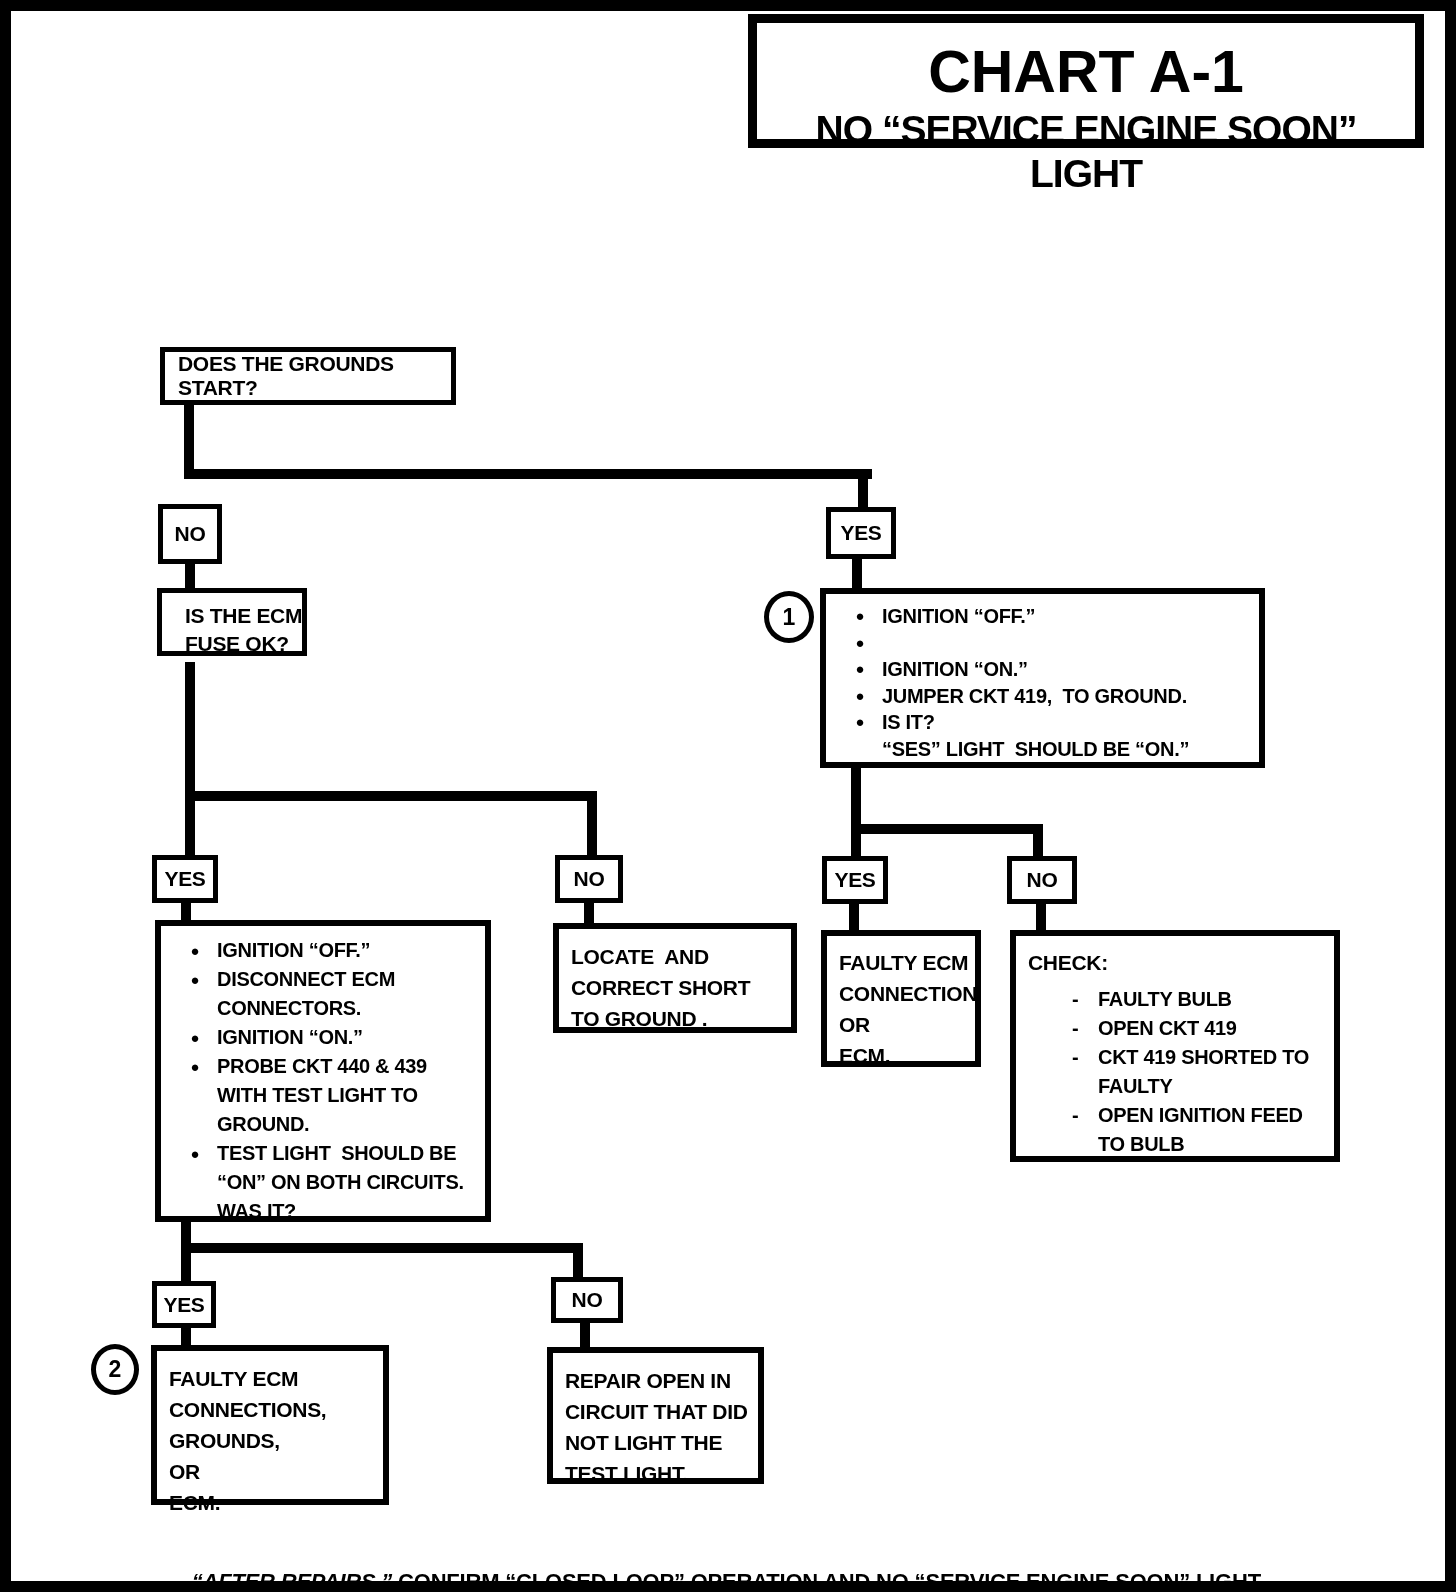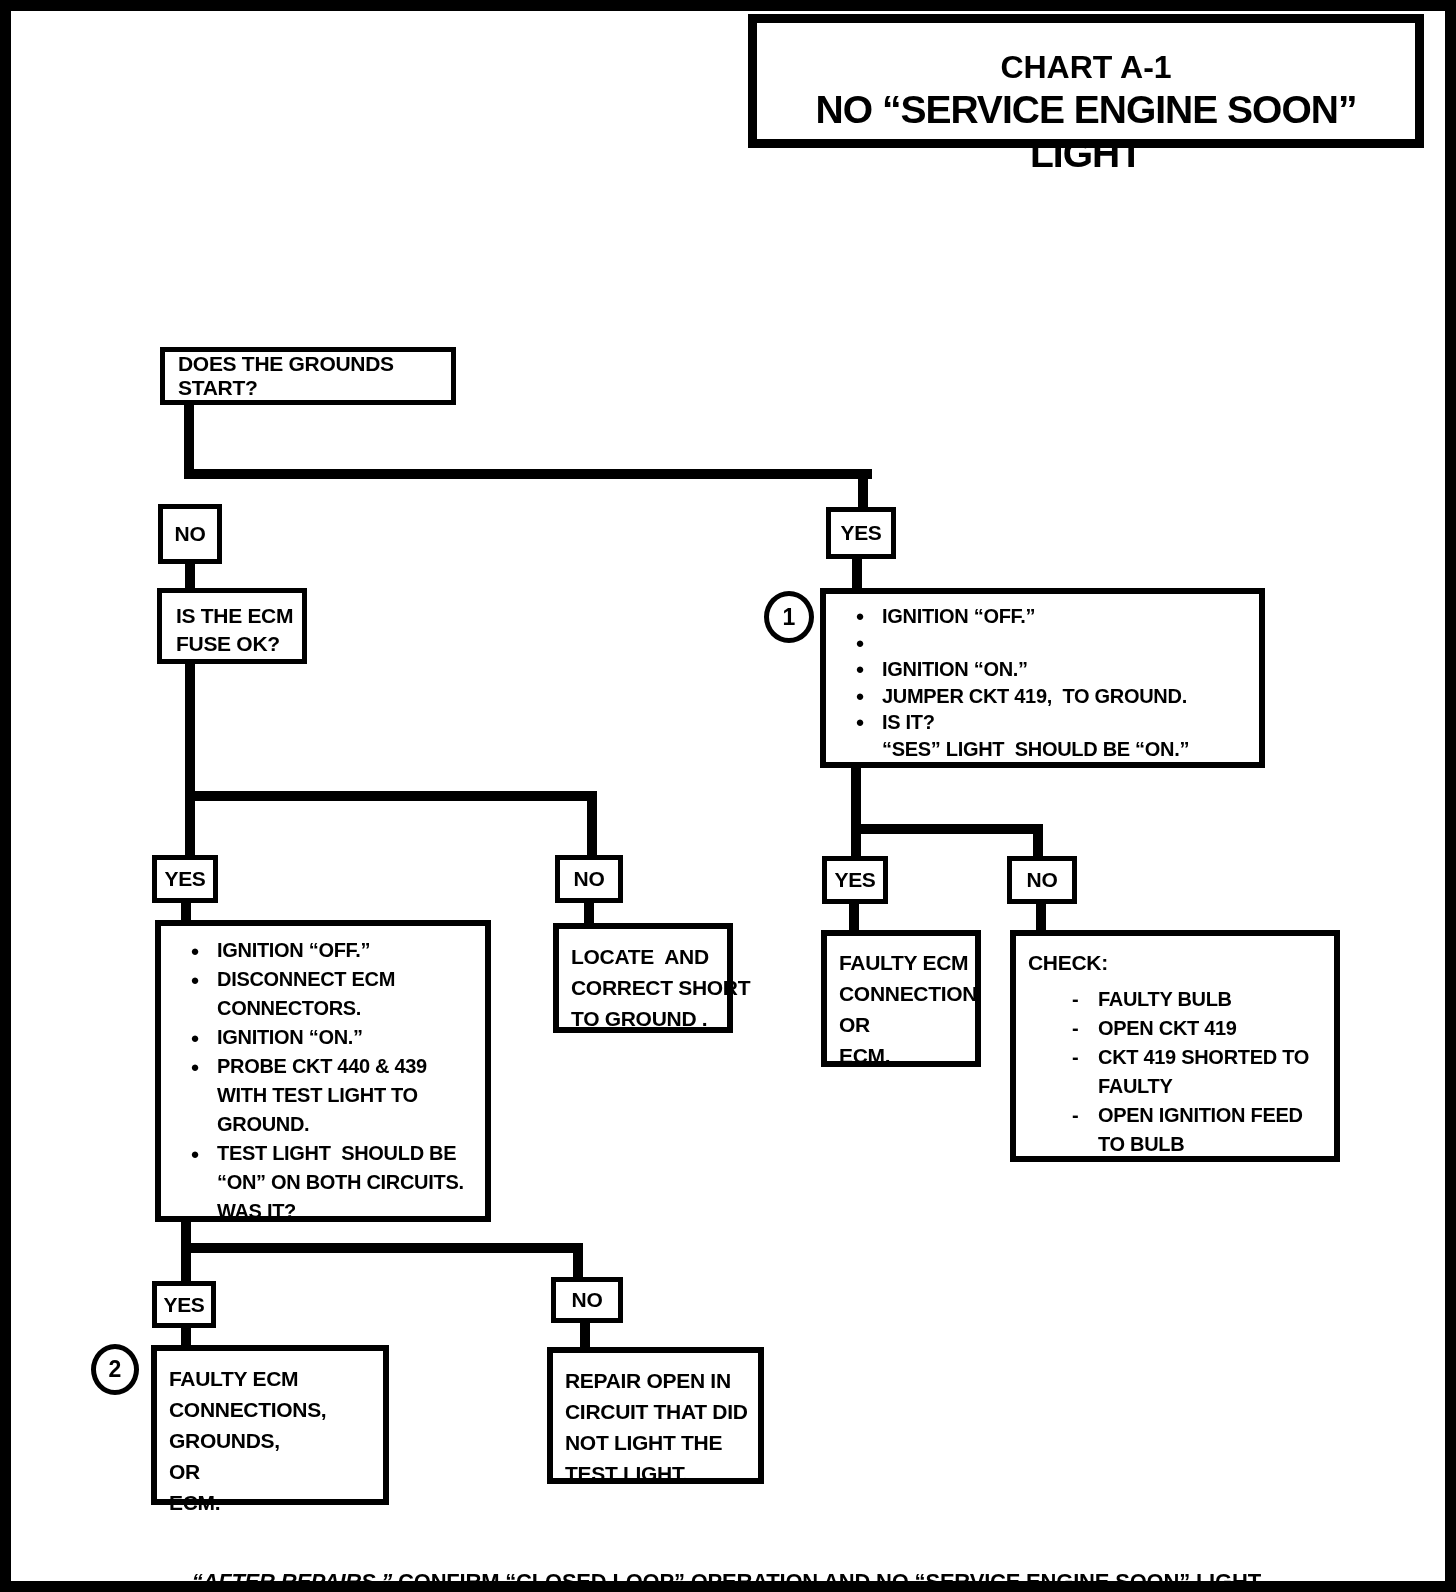--- a/index.html
+++ b/index.html
@@ -5,21 +5,21 @@
   html,body{margin:0;padding:0;background:#fff;}
   #canvas{
     position:relative;width:1456px;height:1592px;background:#ffffff;
     font-family:"Liberation Sans",sans-serif;font-weight:bold;color:#000;
     overflow:hidden;
   }
   .frame{position:absolute;left:0;top:0;width:1456px;height:1592px;
     border:11px solid #000;box-sizing:border-box;}
   .titlebox{position:absolute;left:748px;top:14px;width:676px;height:134px;
     border:9px solid #000;box-sizing:border-box;background:#fff;text-align:center;}
-  .t1{font-size:32px;letter-spacing:0px;margin-top:26px;}
+  .t1{font-size:59px;letter-spacing:0px;margin-top:15px;}
   .t2{font-size:39px;margin-top:2px;letter-spacing:-1px;}
   .ln{position:absolute;background:#000;}
   .node{position:absolute;background:#fff;border:5px solid #000;box-sizing:border-box;
     font-size:21px;letter-spacing:-0.3px;}
   .tag{display:flex;align-items:center;justify-content:center;}
   .qbox{display:flex;align-items:center;padding-left:13px;}
   .big{border-width:6px;padding:10px 8px 6px 12px;}
   .line-set .bl{display:block;white-space:pre;}
   .bitem{display:flex;}
   .bullet{width:44px;text-align:center;font-size:15px;line-height:29px;flex:0 0 auto;}
@@ -71,21 +71,21 @@
   <div class="ln" style="left:580px;top:1321px;width:10px;height:28px;"></div>
 
   <div class="node qbox" style="left:160px;top:347px;width:296px;height:58px;">
     <span>DOES THE GROUNDS START?</span>
   </div>
 
   <div class="node tag" style="left:158px;top:504px;width:64px;height:60px;">
     <span>NO</span>
   </div>
 
-  <div class="node line-set" style="left:157px;top:588px;width:150px;height:76px;padding:9px 6px 0 14px;">
+  <div class="node line-set" style="left:157px;top:588px;width:150px;height:68px;padding:9px 6px 0 23px;">
     <span class="bl" style="font-size:21px;line-height:28px;">IS THE ECM</span>
     <span class="bl" style="font-size:21px;line-height:28px;">FUSE OK?</span>
   </div>
 
   <div class="node tag" style="left:152px;top:855px;width:66px;height:48px;">
     <span>YES</span>
   </div>
 
   <div class="node tag" style="left:555px;top:855px;width:68px;height:48px;">
     <span>NO</span>
@@ -122,21 +122,21 @@
     <div class="bitem">
       <span class="bullet">●</span>
       <span class="btxt">
         <span class="bl">TEST LIGHT  SHOULD BE</span>
         <span class="bl">“ON” ON BOTH CIRCUITS.</span>
         <span class="bl">WAS IT?</span>
       </span>
     </div>
   </div>
 
-  <div class="node big outcome" style="left:553px;top:923px;width:180px;height:110px;padding-top:12px;">
+  <div class="node big outcome" style="left:553px;top:923px;width:244px;height:110px;padding-top:12px;">
     <span class="bl">LOCATE  AND</span>
     <span class="bl">CORRECT SHORT</span>
     <span class="bl">TO GROUND .</span>
   </div>
 
   <div class="node tag" style="left:826px;top:507px;width:70px;height:52px;">
     <span>YES</span>
   </div>
 
   <div class="circ" style="left:764px;top:591px;width:50px;height:52px;">

